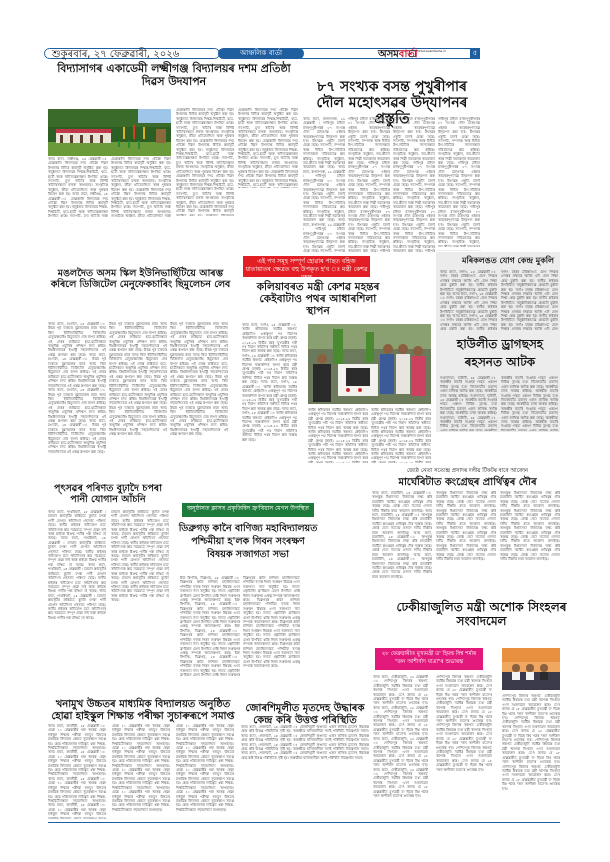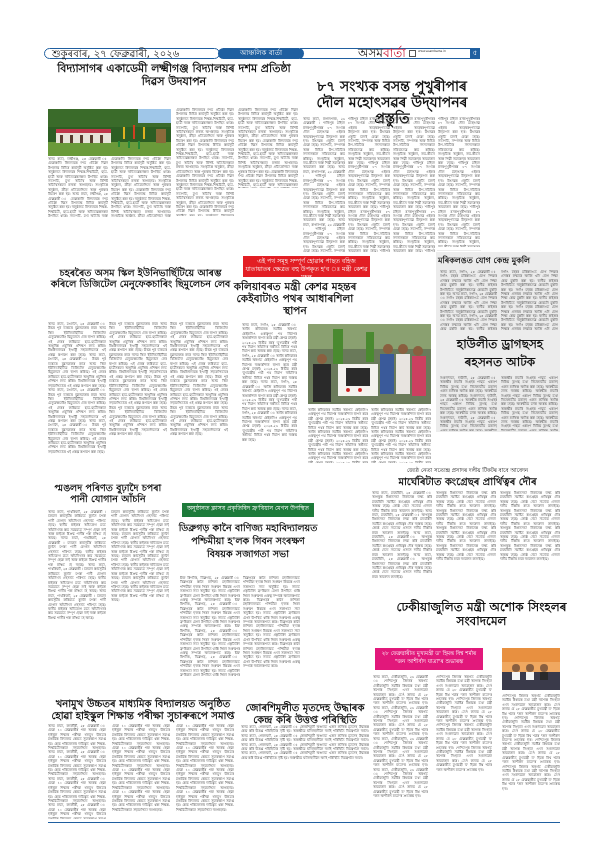--- a/index.html
+++ b/index.html
@@ -3,21 +3,21 @@
 <meta charset="utf-8">
 <style>
 *{box-sizing:border-box;margin:0;padding:0}
 body{width:610px;height:862px;background:#fff;position:relative;font-family:"DejaVu Sans",sans-serif;color:#222;overflow:hidden}
 .abs{position:absolute}
 .hdr-bar{position:absolute;top:48px;height:11px;border:1px solid #1f5fa0;border-radius:6px;}
 .hdr-left{left:44px;width:176px;}
 .hdr-right{left:300px;width:176px;border-left:none;border-radius:0 6px 6px 0}
 .hdr-center{position:absolute;left:218px;top:48px;width:86px;height:11px;background:#1f5fa0;color:#fff;font-size:7px;text-align:center;line-height:11px;border-radius:6px}
 .date{position:absolute;left:52px;top:49px;font-size:10px;line-height:9px;color:#111}
-.logo{position:absolute;left:358px;top:49px;font-size:12px;font-weight:normal;color:#111;line-height:9px}
+.logo{position:absolute;left:378px;top:49px;font-size:10px;font-weight:bold;color:#111;line-height:9px}
 .logo .red{color:#c8102e}
 .tiny-links{position:absolute;left:418px;top:49px;font-size:3px;line-height:4px;color:#333}
 .page-no{position:absolute;left:470px;top:48px;width:10px;height:11px;background:#1f5fa0;color:#fff;font-size:7px;text-align:center;line-height:11px}
 .hl{position:absolute;text-align:center;color:#111;font-family:"DejaVu Serif",serif;font-weight:bold;line-height:1.15}
 .txt{position:absolute;font-size:3.3px;line-height:4.4px;color:#333;text-align:justify;overflow:hidden}
 .photo{position:absolute;overflow:hidden}
 .red-banner{position:absolute;background:#e31e24;color:#fff;text-align:center;font-size:6.2px;line-height:8px;padding:1px}
 .green-banner{position:absolute;background:#1d7a3a;color:#fff;text-align:center;font-size:6px;line-height:10px}
 .pink-banner{position:absolute;background:#e2187b;color:#fff;text-align:center;font-size:5.5px;line-height:7.5px;padding:2px}
 .grey-box{position:absolute;background:#ececec}
@@ -62,27 +62,27 @@
 <div class="txt" style="left:111px;top:157px;width:60px;height:60px">যোৱাকালি বিদ্যালয়ৰ দশম প্ৰতিষ্ঠা দিৱস উপলক্ষে বিভিন্ন কাৰ্যসূচী অনুষ্ঠিত কৰা হয়। অনুষ্ঠানত বিদ্যালয়ৰ শিক্ষক-শিক্ষয়িত্ৰী, ছাত্ৰ-ছাত্ৰী আৰু অভিভাৱকসকল উপস্থিত থাকে। সভাপতি, মুখ্য অতিথি আৰু বিশিষ্ট অতিথিসকলে বক্তব্য আগবঢ়ায়। সাংস্কৃতিক অনুষ্ঠান, ক্ৰীড়া প্ৰতিযোগিতা আৰু পুৰস্কাৰ বিতৰণ কৰা হয়। যোৱাকালি বিদ্যালয়ৰ দশম প্ৰতিষ্ঠা দিৱস উপলক্ষে বিভিন্ন কাৰ্যসূচী অনুষ্ঠিত কৰা হয়। অনুষ্ঠানত বিদ্যালয়ৰ শিক্ষক-শিক্ষয়িত্ৰী, ছাত্ৰ-ছাত্ৰী আৰু অভিভাৱকসকল উপস্থিত থাকে। সভাপতি, মুখ্য অতিথি আৰু বিশিষ্ট অতিথিসকলে বক্তব্য আগবঢ়ায়। সাংস্কৃতিক অনুষ্ঠান, ক্ৰীড়া প্ৰতিযোগিতা আৰু পুৰস্কাৰ বিতৰণ কৰা হয়। যোৱাকালি বিদ্যালয়ৰ দশম প্ৰতিষ্ঠা দিৱস উপলক্ষে বিভিন্ন কাৰ্যসূচী অনুষ্ঠিত কৰা হয়। অনুষ্ঠানত বিদ্যালয়ৰ শিক্ষক-শিক্ষয়িত্ৰী, ছাত্ৰ-ছাত্ৰী আৰু অভিভাৱকসকল উপস্থিত থাকে। সভাপতি, মুখ্য অতিথি আৰু বিশিষ্ট অতিথিসকলে বক্তব্য আগবঢ়ায়। সাংস্কৃতিক অনুষ্ঠান, ক্ৰীড়া প্ৰতিযোগিতা আৰু পুৰস্কাৰ বিতৰণ কৰা হয়। যোৱাকালি বিদ্যালয়ৰ দশম প্ৰতিষ্ঠা দিৱস উপলক্ষে বিভিন্ন কাৰ্যসূচী অনুষ্ঠিত কৰা হয়। অনুষ্ঠানত বিদ্যালয়ৰ শিক্ষক-শিক্ষয়িত্ৰী, ছাত্ৰ-ছাত্ৰী আৰু অভিভাৱকসকল উপস্থিত থাকে। সভাপতি, মুখ্য অতিথি আৰু বিশিষ্ট অতিথিসকলে বক্তব্য আগবঢ়ায়। সাংস্কৃতিক অনুষ্ঠান, ক্ৰীড়া প্ৰতিযোগিতা আৰু পুৰস্কাৰ বিতৰণ কৰা হয়। </div>
 <div class="txt" style="left:176px;top:108px;width:58px;height:108px">যোৱাকালি বিদ্যালয়ৰ দশম প্ৰতিষ্ঠা দিৱস উপলক্ষে বিভিন্ন কাৰ্যসূচী অনুষ্ঠিত কৰা হয়। অনুষ্ঠানত বিদ্যালয়ৰ শিক্ষক-শিক্ষয়িত্ৰী, ছাত্ৰ-ছাত্ৰী আৰু অভিভাৱকসকল উপস্থিত থাকে। সভাপতি, মুখ্য অতিথি আৰু বিশিষ্ট অতিথিসকলে বক্তব্য আগবঢ়ায়। সাংস্কৃতিক অনুষ্ঠান, ক্ৰীড়া প্ৰতিযোগিতা আৰু পুৰস্কাৰ বিতৰণ কৰা হয়। যোৱাকালি বিদ্যালয়ৰ দশম প্ৰতিষ্ঠা দিৱস উপলক্ষে বিভিন্ন কাৰ্যসূচী অনুষ্ঠিত কৰা হয়। অনুষ্ঠানত বিদ্যালয়ৰ শিক্ষক-শিক্ষয়িত্ৰী, ছাত্ৰ-ছাত্ৰী আৰু অভিভাৱকসকল উপস্থিত থাকে। সভাপতি, মুখ্য অতিথি আৰু বিশিষ্ট অতিথিসকলে বক্তব্য আগবঢ়ায়। সাংস্কৃতিক অনুষ্ঠান, ক্ৰীড়া প্ৰতিযোগিতা আৰু পুৰস্কাৰ বিতৰণ কৰা হয়। যোৱাকালি বিদ্যালয়ৰ দশম প্ৰতিষ্ঠা দিৱস উপলক্ষে বিভিন্ন কাৰ্যসূচী অনুষ্ঠিত কৰা হয়। অনুষ্ঠানত বিদ্যালয়ৰ শিক্ষক-শিক্ষয়িত্ৰী, ছাত্ৰ-ছাত্ৰী আৰু অভিভাৱকসকল উপস্থিত থাকে। সভাপতি, মুখ্য অতিথি আৰু বিশিষ্ট অতিথিসকলে বক্তব্য আগবঢ়ায়। সাংস্কৃতিক অনুষ্ঠান, ক্ৰীড়া প্ৰতিযোগিতা আৰু পুৰস্কাৰ বিতৰণ কৰা হয়। যোৱাকালি বিদ্যালয়ৰ দশম প্ৰতিষ্ঠা দিৱস উপলক্ষে বিভিন্ন কাৰ্যসূচী অনুষ্ঠিত কৰা হয়। অনুষ্ঠানত বিদ্যালয়ৰ শিক্ষক-শিক্ষয়িত্ৰী, ছাত্ৰ-ছাত্ৰী আৰু অভিভাৱকসকল উপস্থিত থাকে। সভাপতি, মুখ্য অতিথি আৰু বিশিষ্ট অতিথিসকলে বক্তব্য আগবঢ়ায়। সাংস্কৃতিক অনুষ্ঠান, ক্ৰীড়া প্ৰতিযোগিতা আৰু পুৰস্কাৰ বিতৰণ কৰা হয়। </div>
 <div class="txt" style="left:238px;top:108px;width:60px;height:80px">যোৱাকালি বিদ্যালয়ৰ দশম প্ৰতিষ্ঠা দিৱস উপলক্ষে বিভিন্ন কাৰ্যসূচী অনুষ্ঠিত কৰা হয়। অনুষ্ঠানত বিদ্যালয়ৰ শিক্ষক-শিক্ষয়িত্ৰী, ছাত্ৰ-ছাত্ৰী আৰু অভিভাৱকসকল উপস্থিত থাকে। সভাপতি, মুখ্য অতিথি আৰু বিশিষ্ট অতিথিসকলে বক্তব্য আগবঢ়ায়। সাংস্কৃতিক অনুষ্ঠান, ক্ৰীড়া প্ৰতিযোগিতা আৰু পুৰস্কাৰ বিতৰণ কৰা হয়। যোৱাকালি বিদ্যালয়ৰ দশম প্ৰতিষ্ঠা দিৱস উপলক্ষে বিভিন্ন কাৰ্যসূচী অনুষ্ঠিত কৰা হয়। অনুষ্ঠানত বিদ্যালয়ৰ শিক্ষক-শিক্ষয়িত্ৰী, ছাত্ৰ-ছাত্ৰী আৰু অভিভাৱকসকল উপস্থিত থাকে। সভাপতি, মুখ্য অতিথি আৰু বিশিষ্ট অতিথিসকলে বক্তব্য আগবঢ়ায়। সাংস্কৃতিক অনুষ্ঠান, ক্ৰীড়া প্ৰতিযোগিতা আৰু পুৰস্কাৰ বিতৰণ কৰা হয়। যোৱাকালি বিদ্যালয়ৰ দশম প্ৰতিষ্ঠা দিৱস উপলক্ষে বিভিন্ন কাৰ্যসূচী অনুষ্ঠিত কৰা হয়। অনুষ্ঠানত বিদ্যালয়ৰ শিক্ষক-শিক্ষয়িত্ৰী, ছাত্ৰ-ছাত্ৰী আৰু অভিভাৱকসকল উপস্থিত থাকে। সভাপতি, মুখ্য অতিথি আৰু বিশিষ্ট অতিথিসকলে বক্তব্য আগবঢ়ায়। সাংস্কৃতিক অনুষ্ঠান, ক্ৰীড়া প্ৰতিযোগিতা আৰু পুৰস্কাৰ বিতৰণ কৰা হয়। যোৱাকালি বিদ্যালয়ৰ দশম প্ৰতিষ্ঠা দিৱস উপলক্ষে বিভিন্ন কাৰ্যসূচী অনুষ্ঠিত কৰা হয়। অনুষ্ঠানত বিদ্যালয়ৰ শিক্ষক-শিক্ষয়িত্ৰী, ছাত্ৰ-ছাত্ৰী আৰু অভিভাৱকসকল উপস্থিত থাকে। সভাপতি, মুখ্য অতিথি আৰু বিশিষ্ট অতিথিসকলে বক্তব্য আগবঢ়ায়। সাংস্কৃতিক অনুষ্ঠান, ক্ৰীড়া প্ৰতিযোগিতা আৰু পুৰস্কাৰ বিতৰণ কৰা হয়। </div>
 
 <div class="hl" style="left:302px;top:78px;width:180px;font-size:14px">৮৭ সংখ্যক বসন্ত পুখুৰীপাৰ দৌল মহোৎসৱৰ উদ্‌যাপনৰ প্ৰস্তুতি</div>
 <div class="txt" style="left:303px;top:117px;width:42px;height:135px">অসম বাৰ্তা, বাগানপাৰা, ২৬ ফেব্ৰুৱাৰী । শান্তিপুৰ মহিলা বসন্তপুখুৰীপাৰৰ ৮৭ সংখ্যক দৌল মহোৎসৱ এইবাৰ আড়ম্বৰপূৰ্ণভাৱে উদ্‌যাপন কৰা হ'ব। উৎসৱৰ প্ৰস্তুতি চলাই যোৱা হৈছে। সভাপতি, সম্পাদক আৰু বিভিন্ন উপ-সমিতিৰ সদস্যসকলে সক্ৰিয়ভাৱে কাম কৰিছে। সাংস্কৃতিক অনুষ্ঠান, নাম-কীৰ্তন আৰু শিল্পী সমাৰোহৰ আয়োজন কৰা হৈছে। অসম বাৰ্তা, বাগানপাৰা, ২৬ ফেব্ৰুৱাৰী । শান্তিপুৰ মহিলা বসন্তপুখুৰীপাৰৰ ৮৭ সংখ্যক দৌল মহোৎসৱ এইবাৰ আড়ম্বৰপূৰ্ণভাৱে উদ্‌যাপন কৰা হ'ব। উৎসৱৰ প্ৰস্তুতি চলাই যোৱা হৈছে। সভাপতি, সম্পাদক আৰু বিভিন্ন উপ-সমিতিৰ সদস্যসকলে সক্ৰিয়ভাৱে কাম কৰিছে। সাংস্কৃতিক অনুষ্ঠান, নাম-কীৰ্তন আৰু শিল্পী সমাৰোহৰ আয়োজন কৰা হৈছে। অসম বাৰ্তা, বাগানপাৰা, ২৬ ফেব্ৰুৱাৰী । শান্তিপুৰ মহিলা বসন্তপুখুৰীপাৰৰ ৮৭ সংখ্যক দৌল মহোৎসৱ এইবাৰ আড়ম্বৰপূৰ্ণভাৱে উদ্‌যাপন কৰা হ'ব। উৎসৱৰ প্ৰস্তুতি চলাই যোৱা হৈছে। সভাপতি, সম্পাদক আৰু বিভিন্ন উপ-সমিতিৰ সদস্যসকলে সক্ৰিয়ভাৱে কাম কৰিছে। সাংস্কৃতিক অনুষ্ঠান, নাম-কীৰ্তন আৰু শিল্পী সমাৰোহৰ আয়োজন কৰা হৈছে। অসম বাৰ্তা, বাগানপাৰা, ২৬ ফেব্ৰুৱাৰী । শান্তিপুৰ মহিলা বসন্তপুখুৰীপাৰৰ ৮৭ সংখ্যক দৌল মহোৎসৱ এইবাৰ আড়ম্বৰপূৰ্ণভাৱে উদ্‌যাপন কৰা হ'ব। উৎসৱৰ প্ৰস্তুতি চলাই যোৱা হৈছে। সভাপতি, সম্পাদক আৰু বিভিন্ন উপ-সমিতিৰ সদস্যসকলে সক্ৰিয়ভাৱে কাম কৰিছে। সাংস্কৃতিক অনুষ্ঠান, নাম-কীৰ্তন আৰু শিল্পী সমাৰোহৰ আয়োজন কৰা হৈছে। </div>
 <div class="txt" style="left:348px;top:117px;width:42px;height:135px">শান্তিপুৰ মহিলা বসন্তপুখুৰীপাৰৰ ৮৭ সংখ্যক দৌল মহোৎসৱ এইবাৰ আড়ম্বৰপূৰ্ণভাৱে উদ্‌যাপন কৰা হ'ব। উৎসৱৰ প্ৰস্তুতি চলাই যোৱা হৈছে। সভাপতি, সম্পাদক আৰু বিভিন্ন উপ-সমিতিৰ সদস্যসকলে সক্ৰিয়ভাৱে কাম কৰিছে। সাংস্কৃতিক অনুষ্ঠান, নাম-কীৰ্তন আৰু শিল্পী সমাৰোহৰ আয়োজন কৰা হৈছে। শান্তিপুৰ মহিলা বসন্তপুখুৰীপাৰৰ ৮৭ সংখ্যক দৌল মহোৎসৱ এইবাৰ আড়ম্বৰপূৰ্ণভাৱে উদ্‌যাপন কৰা হ'ব। উৎসৱৰ প্ৰস্তুতি চলাই যোৱা হৈছে। সভাপতি, সম্পাদক আৰু বিভিন্ন উপ-সমিতিৰ সদস্যসকলে সক্ৰিয়ভাৱে কাম কৰিছে। সাংস্কৃতিক অনুষ্ঠান, নাম-কীৰ্তন আৰু শিল্পী সমাৰোহৰ আয়োজন কৰা হৈছে। শান্তিপুৰ মহিলা বসন্তপুখুৰীপাৰৰ ৮৭ সংখ্যক দৌল মহোৎসৱ এইবাৰ আড়ম্বৰপূৰ্ণভাৱে উদ্‌যাপন কৰা হ'ব। উৎসৱৰ প্ৰস্তুতি চলাই যোৱা হৈছে। সভাপতি, সম্পাদক আৰু বিভিন্ন উপ-সমিতিৰ সদস্যসকলে সক্ৰিয়ভাৱে কাম কৰিছে। সাংস্কৃতিক অনুষ্ঠান, নাম-কীৰ্তন আৰু শিল্পী সমাৰোহৰ আয়োজন কৰা হৈছে। শান্তিপুৰ মহিলা বসন্তপুখুৰীপাৰৰ ৮৭ সংখ্যক দৌল মহোৎসৱ এইবাৰ আড়ম্বৰপূৰ্ণভাৱে উদ্‌যাপন কৰা হ'ব। উৎসৱৰ প্ৰস্তুতি চলাই যোৱা হৈছে। সভাপতি, সম্পাদক আৰু বিভিন্ন উপ-সমিতিৰ সদস্যসকলে সক্ৰিয়ভাৱে কাম কৰিছে। সাংস্কৃতিক অনুষ্ঠান, নাম-কীৰ্তন আৰু শিল্পী সমাৰোহৰ আয়োজন কৰা হৈছে। </div>
 <div class="txt" style="left:393px;top:117px;width:42px;height:135px">শান্তিপুৰ মহিলা বসন্তপুখুৰীপাৰৰ ৮৭ সংখ্যক দৌল মহোৎসৱ এইবাৰ আড়ম্বৰপূৰ্ণভাৱে উদ্‌যাপন কৰা হ'ব। উৎসৱৰ প্ৰস্তুতি চলাই যোৱা হৈছে। সভাপতি, সম্পাদক আৰু বিভিন্ন উপ-সমিতিৰ সদস্যসকলে সক্ৰিয়ভাৱে কাম কৰিছে। সাংস্কৃতিক অনুষ্ঠান, নাম-কীৰ্তন আৰু শিল্পী সমাৰোহৰ আয়োজন কৰা হৈছে। শান্তিপুৰ মহিলা বসন্তপুখুৰীপাৰৰ ৮৭ সংখ্যক দৌল মহোৎসৱ এইবাৰ আড়ম্বৰপূৰ্ণভাৱে উদ্‌যাপন কৰা হ'ব। উৎসৱৰ প্ৰস্তুতি চলাই যোৱা হৈছে। সভাপতি, সম্পাদক আৰু বিভিন্ন উপ-সমিতিৰ সদস্যসকলে সক্ৰিয়ভাৱে কাম কৰিছে। সাংস্কৃতিক অনুষ্ঠান, নাম-কীৰ্তন আৰু শিল্পী সমাৰোহৰ আয়োজন কৰা হৈছে। শান্তিপুৰ মহিলা বসন্তপুখুৰীপাৰৰ ৮৭ সংখ্যক দৌল মহোৎসৱ এইবাৰ আড়ম্বৰপূৰ্ণভাৱে উদ্‌যাপন কৰা হ'ব। উৎসৱৰ প্ৰস্তুতি চলাই যোৱা হৈছে। সভাপতি, সম্পাদক আৰু বিভিন্ন উপ-সমিতিৰ সদস্যসকলে সক্ৰিয়ভাৱে কাম কৰিছে। সাংস্কৃতিক অনুষ্ঠান, নাম-কীৰ্তন আৰু শিল্পী সমাৰোহৰ আয়োজন কৰা হৈছে। শান্তিপুৰ মহিলা বসন্তপুখুৰীপাৰৰ ৮৭ সংখ্যক দৌল মহোৎসৱ এইবাৰ আড়ম্বৰপূৰ্ণভাৱে উদ্‌যাপন কৰা হ'ব। উৎসৱৰ প্ৰস্তুতি চলাই যোৱা হৈছে। সভাপতি, সম্পাদক আৰু বিভিন্ন উপ-সমিতিৰ সদস্যসকলে সক্ৰিয়ভাৱে কাম কৰিছে। সাংস্কৃতিক অনুষ্ঠান, নাম-কীৰ্তন আৰু শিল্পী সমাৰোহৰ আয়োজন কৰা হৈছে। </div>
 <div class="txt" style="left:438px;top:117px;width:42px;height:130px">শান্তিপুৰ মহিলা বসন্তপুখুৰীপাৰৰ ৮৭ সংখ্যক দৌল মহোৎসৱ এইবাৰ আড়ম্বৰপূৰ্ণভাৱে উদ্‌যাপন কৰা হ'ব। উৎসৱৰ প্ৰস্তুতি চলাই যোৱা হৈছে। সভাপতি, সম্পাদক আৰু বিভিন্ন উপ-সমিতিৰ সদস্যসকলে সক্ৰিয়ভাৱে কাম কৰিছে। সাংস্কৃতিক অনুষ্ঠান, নাম-কীৰ্তন আৰু শিল্পী সমাৰোহৰ আয়োজন কৰা হৈছে। শান্তিপুৰ মহিলা বসন্তপুখুৰীপাৰৰ ৮৭ সংখ্যক দৌল মহোৎসৱ এইবাৰ আড়ম্বৰপূৰ্ণভাৱে উদ্‌যাপন কৰা হ'ব। উৎসৱৰ প্ৰস্তুতি চলাই যোৱা হৈছে। সভাপতি, সম্পাদক আৰু বিভিন্ন উপ-সমিতিৰ সদস্যসকলে সক্ৰিয়ভাৱে কাম কৰিছে। সাংস্কৃতিক অনুষ্ঠান, নাম-কীৰ্তন আৰু শিল্পী সমাৰোহৰ আয়োজন কৰা হৈছে। শান্তিপুৰ মহিলা বসন্তপুখুৰীপাৰৰ ৮৭ সংখ্যক দৌল মহোৎসৱ এইবাৰ আড়ম্বৰপূৰ্ণভাৱে উদ্‌যাপন কৰা হ'ব। উৎসৱৰ প্ৰস্তুতি চলাই যোৱা হৈছে। সভাপতি, সম্পাদক আৰু বিভিন্ন উপ-সমিতিৰ সদস্যসকলে সক্ৰিয়ভাৱে কাম কৰিছে। সাংস্কৃতিক অনুষ্ঠান, নাম-কীৰ্তন আৰু শিল্পী সমাৰোহৰ আয়োজন কৰা হৈছে। শান্তিপুৰ মহিলা বসন্তপুখুৰীপাৰৰ ৮৭ সংখ্যক দৌল মহোৎসৱ এইবাৰ আড়ম্বৰপূৰ্ণভাৱে উদ্‌যাপন কৰা হ'ব। উৎসৱৰ প্ৰস্তুতি চলাই যোৱা হৈছে। সভাপতি, সম্পাদক আৰু বিভিন্ন উপ-সমিতিৰ সদস্যসকলে সক্ৰিয়ভাৱে কাম কৰিছে। সাংস্কৃতিক অনুষ্ঠান, নাম-কীৰ্তন আৰু শিল্পী সমাৰোহৰ আয়োজন কৰা হৈছে। </div>
 
-<div class="hl" style="left:48px;top:268px;width:185px;font-size:9.5px">চহৰৰৈত অসম স্কিল ইউনিভাৰ্ছিটিয়ে আৰম্ভ কৰিলে ডিজিটেল মেনুফেকচাৰিং ছিমুলেচন লেব</div>
+<div class="hl" style="left:48px;top:268px;width:185px;font-size:9.5px">মঙলদৈত অসম স্কিল ইউনিভাৰ্ছিটিয়ে আৰম্ভ কৰিলে ডিজিটেল মেনুফেকচাৰিং ছিমুলেচন লেব</div>
 <div class="txt" style="left:48px;top:322px;width:58px;height:190px">অসম বাৰ্তা, মঙলদৈ, ২৫ ফেব্ৰুৱাৰী ঃ উত্তৰ পূৰ্ব ভাৰতৰ যুৱসমাজৰ বাবে অসম স্কিল ইউনিভাৰ্ছিটিয়ে ডিজিটেল মেনুফেকচাৰিং ছিমুলেচন লেব স্থাপন কৰিছে। এই লেবৰ জৰিয়তে ছাত্ৰ-ছাত্ৰীসকলে আধুনিক প্ৰযুক্তিৰ প্ৰশিক্ষণ লাভ কৰিব। বিশ্ববিদ্যালয়ৰ ইণ্ডাষ্ট্ৰি সহযোগিতাৰে এই প্ৰকল্প ৰূপায়ণ কৰা হৈছে। অসম বাৰ্তা, মঙলদৈ, ২৫ ফেব্ৰুৱাৰী ঃ উত্তৰ পূৰ্ব ভাৰতৰ যুৱসমাজৰ বাবে অসম স্কিল ইউনিভাৰ্ছিটিয়ে ডিজিটেল মেনুফেকচাৰিং ছিমুলেচন লেব স্থাপন কৰিছে। এই লেবৰ জৰিয়তে ছাত্ৰ-ছাত্ৰীসকলে আধুনিক প্ৰযুক্তিৰ প্ৰশিক্ষণ লাভ কৰিব। বিশ্ববিদ্যালয়ৰ ইণ্ডাষ্ট্ৰি সহযোগিতাৰে এই প্ৰকল্প ৰূপায়ণ কৰা হৈছে। অসম বাৰ্তা, মঙলদৈ, ২৫ ফেব্ৰুৱাৰী ঃ উত্তৰ পূৰ্ব ভাৰতৰ যুৱসমাজৰ বাবে অসম স্কিল ইউনিভাৰ্ছিটিয়ে ডিজিটেল মেনুফেকচাৰিং ছিমুলেচন লেব স্থাপন কৰিছে। এই লেবৰ জৰিয়তে ছাত্ৰ-ছাত্ৰীসকলে আধুনিক প্ৰযুক্তিৰ প্ৰশিক্ষণ লাভ কৰিব। বিশ্ববিদ্যালয়ৰ ইণ্ডাষ্ট্ৰি সহযোগিতাৰে এই প্ৰকল্প ৰূপায়ণ কৰা হৈছে। অসম বাৰ্তা, মঙলদৈ, ২৫ ফেব্ৰুৱাৰী ঃ উত্তৰ পূৰ্ব ভাৰতৰ যুৱসমাজৰ বাবে অসম স্কিল ইউনিভাৰ্ছিটিয়ে ডিজিটেল মেনুফেকচাৰিং ছিমুলেচন লেব স্থাপন কৰিছে। এই লেবৰ জৰিয়তে ছাত্ৰ-ছাত্ৰীসকলে আধুনিক প্ৰযুক্তিৰ প্ৰশিক্ষণ লাভ কৰিব। বিশ্ববিদ্যালয়ৰ ইণ্ডাষ্ট্ৰি সহযোগিতাৰে এই প্ৰকল্প ৰূপায়ণ কৰা হৈছে। </div>
 <div class="txt" style="left:109px;top:322px;width:58px;height:190px">উত্তৰ পূৰ্ব ভাৰতৰ যুৱসমাজৰ বাবে অসম স্কিল ইউনিভাৰ্ছিটিয়ে ডিজিটেল মেনুফেকচাৰিং ছিমুলেচন লেব স্থাপন কৰিছে। এই লেবৰ জৰিয়তে ছাত্ৰ-ছাত্ৰীসকলে আধুনিক প্ৰযুক্তিৰ প্ৰশিক্ষণ লাভ কৰিব। বিশ্ববিদ্যালয়ৰ ইণ্ডাষ্ট্ৰি সহযোগিতাৰে এই প্ৰকল্প ৰূপায়ণ কৰা হৈছে। উত্তৰ পূৰ্ব ভাৰতৰ যুৱসমাজৰ বাবে অসম স্কিল ইউনিভাৰ্ছিটিয়ে ডিজিটেল মেনুফেকচাৰিং ছিমুলেচন লেব স্থাপন কৰিছে। এই লেবৰ জৰিয়তে ছাত্ৰ-ছাত্ৰীসকলে আধুনিক প্ৰযুক্তিৰ প্ৰশিক্ষণ লাভ কৰিব। বিশ্ববিদ্যালয়ৰ ইণ্ডাষ্ট্ৰি সহযোগিতাৰে এই প্ৰকল্প ৰূপায়ণ কৰা হৈছে। উত্তৰ পূৰ্ব ভাৰতৰ যুৱসমাজৰ বাবে অসম স্কিল ইউনিভাৰ্ছিটিয়ে ডিজিটেল মেনুফেকচাৰিং ছিমুলেচন লেব স্থাপন কৰিছে। এই লেবৰ জৰিয়তে ছাত্ৰ-ছাত্ৰীসকলে আধুনিক প্ৰযুক্তিৰ প্ৰশিক্ষণ লাভ কৰিব। বিশ্ববিদ্যালয়ৰ ইণ্ডাষ্ট্ৰি সহযোগিতাৰে এই প্ৰকল্প ৰূপায়ণ কৰা হৈছে। উত্তৰ পূৰ্ব ভাৰতৰ যুৱসমাজৰ বাবে অসম স্কিল ইউনিভাৰ্ছিটিয়ে ডিজিটেল মেনুফেকচাৰিং ছিমুলেচন লেব স্থাপন কৰিছে। এই লেবৰ জৰিয়তে ছাত্ৰ-ছাত্ৰীসকলে আধুনিক প্ৰযুক্তিৰ প্ৰশিক্ষণ লাভ কৰিব। বিশ্ববিদ্যালয়ৰ ইণ্ডাষ্ট্ৰি সহযোগিতাৰে এই প্ৰকল্প ৰূপায়ণ কৰা হৈছে। </div>
 <div class="txt" style="left:170px;top:322px;width:58px;height:190px">উত্তৰ পূৰ্ব ভাৰতৰ যুৱসমাজৰ বাবে অসম স্কিল ইউনিভাৰ্ছিটিয়ে ডিজিটেল মেনুফেকচাৰিং ছিমুলেচন লেব স্থাপন কৰিছে। এই লেবৰ জৰিয়তে ছাত্ৰ-ছাত্ৰীসকলে আধুনিক প্ৰযুক্তিৰ প্ৰশিক্ষণ লাভ কৰিব। বিশ্ববিদ্যালয়ৰ ইণ্ডাষ্ট্ৰি সহযোগিতাৰে এই প্ৰকল্প ৰূপায়ণ কৰা হৈছে। উত্তৰ পূৰ্ব ভাৰতৰ যুৱসমাজৰ বাবে অসম স্কিল ইউনিভাৰ্ছিটিয়ে ডিজিটেল মেনুফেকচাৰিং ছিমুলেচন লেব স্থাপন কৰিছে। এই লেবৰ জৰিয়তে ছাত্ৰ-ছাত্ৰীসকলে আধুনিক প্ৰযুক্তিৰ প্ৰশিক্ষণ লাভ কৰিব। বিশ্ববিদ্যালয়ৰ ইণ্ডাষ্ট্ৰি সহযোগিতাৰে এই প্ৰকল্প ৰূপায়ণ কৰা হৈছে। উত্তৰ পূৰ্ব ভাৰতৰ যুৱসমাজৰ বাবে অসম স্কিল ইউনিভাৰ্ছিটিয়ে ডিজিটেল মেনুফেকচাৰিং ছিমুলেচন লেব স্থাপন কৰিছে। এই লেবৰ জৰিয়তে ছাত্ৰ-ছাত্ৰীসকলে আধুনিক প্ৰযুক্তিৰ প্ৰশিক্ষণ লাভ কৰিব। বিশ্ববিদ্যালয়ৰ ইণ্ডাষ্ট্ৰি সহযোগিতাৰে এই প্ৰকল্প ৰূপায়ণ কৰা হৈছে। উত্তৰ পূৰ্ব ভাৰতৰ যুৱসমাজৰ বাবে অসম স্কিল ইউনিভাৰ্ছিটিয়ে ডিজিটেল মেনুফেকচাৰিং ছিমুলেচন লেব স্থাপন কৰিছে। এই লেবৰ জৰিয়তে ছাত্ৰ-ছাত্ৰীসকলে আধুনিক প্ৰযুক্তিৰ প্ৰশিক্ষণ লাভ কৰিব। বিশ্ববিদ্যালয়ৰ ইণ্ডাষ্ট্ৰি সহযোগিতাৰে এই প্ৰকল্প ৰূপায়ণ কৰা হৈছে। </div>
 
 <div class="red-banner" style="left:243px;top:256px;width:127px;height:21px">এই পথ সমূহ সম্পূৰ্ণ হোৱাৰ পাছত বহিজ যাতায়াতৰ ক্ষেত্ৰত বহু উপকৃত হ'ব ঃ মন্ত্ৰী কেশৱ মহন্ত</div>
-<div class="hl" style="left:225px;top:280px;width:140px;font-size:10.5px">কলিয়াবৰত মন্ত্ৰী কেশৱ মহন্তৰ কেইবাটাও পথৰ আধাৰশিলা স্থাপন</div>
+<div class="hl" style="left:248px;top:280px;width:140px;font-size:10.5px">কলিয়াবৰত মন্ত্ৰী কেশৱ মহন্তৰ কেইবাটাও পথৰ আধাৰশিলা স্থাপন</div>
 <div class="txt" style="left:242px;top:323px;width:55px;height:225px">অসম বাৰ্তা, নগাঁও, ২৫ ফেব্ৰুৱাৰী ঃ আজি কলিয়াবৰ সমষ্টিৰ অন্তৰ্গত কেইবাটাও গুৰুত্বপূৰ্ণ পথ নিৰ্মাণৰ আধাৰশিলা স্থাপন কৰে মন্ত্ৰী কেশৱ মহন্তই। ২০২৫-২৬ বিত্তীয় বৰ্ষৰ 'মুখ্যমন্ত্ৰীৰ পথী পথ নিৰ্মাণ আঁচনি'ৰ অধীনত বিভিন্ন পথৰ নিৰ্মাণ কাৰ্য আৰম্ভ কৰা হৈছে। অসম বাৰ্তা, নগাঁও, ২৫ ফেব্ৰুৱাৰী ঃ আজি কলিয়াবৰ সমষ্টিৰ অন্তৰ্গত কেইবাটাও গুৰুত্বপূৰ্ণ পথ নিৰ্মাণৰ আধাৰশিলা স্থাপন কৰে মন্ত্ৰী কেশৱ মহন্তই। ২০২৫-২৬ বিত্তীয় বৰ্ষৰ 'মুখ্যমন্ত্ৰীৰ পথী পথ নিৰ্মাণ আঁচনি'ৰ অধীনত বিভিন্ন পথৰ নিৰ্মাণ কাৰ্য আৰম্ভ কৰা হৈছে। অসম বাৰ্তা, নগাঁও, ২৫ ফেব্ৰুৱাৰী ঃ আজি কলিয়াবৰ সমষ্টিৰ অন্তৰ্গত কেইবাটাও গুৰুত্বপূৰ্ণ পথ নিৰ্মাণৰ আধাৰশিলা স্থাপন কৰে মন্ত্ৰী কেশৱ মহন্তই। ২০২৫-২৬ বিত্তীয় বৰ্ষৰ 'মুখ্যমন্ত্ৰীৰ পথী পথ নিৰ্মাণ আঁচনি'ৰ অধীনত বিভিন্ন পথৰ নিৰ্মাণ কাৰ্য আৰম্ভ কৰা হৈছে। অসম বাৰ্তা, নগাঁও, ২৫ ফেব্ৰুৱাৰী ঃ আজি কলিয়াবৰ সমষ্টিৰ অন্তৰ্গত কেইবাটাও গুৰুত্বপূৰ্ণ পথ নিৰ্মাণৰ আধাৰশিলা স্থাপন কৰে মন্ত্ৰী কেশৱ মহন্তই। ২০২৫-২৬ বিত্তীয় বৰ্ষৰ 'মুখ্যমন্ত্ৰীৰ পথী পথ নিৰ্মাণ আঁচনি'ৰ অধীনত বিভিন্ন পথৰ নিৰ্মাণ কাৰ্য আৰম্ভ কৰা হৈছে। </div>
 <div class="photo" style="left:308px;top:324px;width:123px;height:80px">
   <svg width="123" height="80" viewBox="0 0 123 80">
     <rect width="123" height="80" fill="#6a7a5a"></rect>
     <rect x="0" y="0" width="123" height="25" fill="#8aa070"></rect>
     <rect x="25" y="5" width="10" height="35" fill="#4a8a30"></rect>
     <rect x="58" y="8" width="8" height="30" fill="#4a8a30"></rect>
     <rect x="30" y="40" width="40" height="32" fill="#f4f2ee"></rect>
     <rect x="38" y="44" width="24" height="18" fill="#2a2a2a"></rect>
     <circle cx="40" cy="66" r="2" fill="#d02020"></circle>
@@ -95,29 +95,29 @@
       <circle cx="95" cy="25" r="5" fill="#8a6040"></circle>
       <circle cx="110" cy="27" r="5" fill="#8a6040"></circle>
       <circle cx="14" cy="35" r="5" fill="#8a6040"></circle>
   </svg>
 </div>
 <div class="txt" style="left:308px;top:408px;width:60px;height:55px">আজি কলিয়াবৰ সমষ্টিৰ অন্তৰ্গত কেইবাটাও গুৰুত্বপূৰ্ণ পথ নিৰ্মাণৰ আধাৰশিলা স্থাপন কৰে মন্ত্ৰী কেশৱ মহন্তই। ২০২৫-২৬ বিত্তীয় বৰ্ষৰ 'মুখ্যমন্ত্ৰীৰ পথী পথ নিৰ্মাণ আঁচনি'ৰ অধীনত বিভিন্ন পথৰ নিৰ্মাণ কাৰ্য আৰম্ভ কৰা হৈছে। আজি কলিয়াবৰ সমষ্টিৰ অন্তৰ্গত কেইবাটাও গুৰুত্বপূৰ্ণ পথ নিৰ্মাণৰ আধাৰশিলা স্থাপন কৰে মন্ত্ৰী কেশৱ মহন্তই। ২০২৫-২৬ বিত্তীয় বৰ্ষৰ 'মুখ্যমন্ত্ৰীৰ পথী পথ নিৰ্মাণ আঁচনি'ৰ অধীনত বিভিন্ন পথৰ নিৰ্মাণ কাৰ্য আৰম্ভ কৰা হৈছে। আজি কলিয়াবৰ সমষ্টিৰ অন্তৰ্গত কেইবাটাও গুৰুত্বপূৰ্ণ পথ নিৰ্মাণৰ আধাৰশিলা স্থাপন কৰে মন্ত্ৰী কেশৱ মহন্তই। ২০২৫-২৬ বিত্তীয় বৰ্ষৰ 'মুখ্যমন্ত্ৰীৰ পথী পথ নিৰ্মাণ আঁচনি'ৰ অধীনত বিভিন্ন পথৰ নিৰ্মাণ কাৰ্য আৰম্ভ কৰা হৈছে। আজি কলিয়াবৰ সমষ্টিৰ অন্তৰ্গত কেইবাটাও গুৰুত্বপূৰ্ণ পথ নিৰ্মাণৰ আধাৰশিলা স্থাপন কৰে মন্ত্ৰী কেশৱ মহন্তই। ২০২৫-২৬ বিত্তীয় বৰ্ষৰ 'মুখ্যমন্ত্ৰীৰ পথী পথ নিৰ্মাণ আঁচনি'ৰ অধীনত বিভিন্ন পথৰ নিৰ্মাণ কাৰ্য আৰম্ভ কৰা হৈছে। </div>
 <div class="txt" style="left:371px;top:408px;width:60px;height:55px">আজি কলিয়াবৰ সমষ্টিৰ অন্তৰ্গত কেইবাটাও গুৰুত্বপূৰ্ণ পথ নিৰ্মাণৰ আধাৰশিলা স্থাপন কৰে মন্ত্ৰী কেশৱ মহন্তই। ২০২৫-২৬ বিত্তীয় বৰ্ষৰ 'মুখ্যমন্ত্ৰীৰ পথী পথ নিৰ্মাণ আঁচনি'ৰ অধীনত বিভিন্ন পথৰ নিৰ্মাণ কাৰ্য আৰম্ভ কৰা হৈছে। আজি কলিয়াবৰ সমষ্টিৰ অন্তৰ্গত কেইবাটাও গুৰুত্বপূৰ্ণ পথ নিৰ্মাণৰ আধাৰশিলা স্থাপন কৰে মন্ত্ৰী কেশৱ মহন্তই। ২০২৫-২৬ বিত্তীয় বৰ্ষৰ 'মুখ্যমন্ত্ৰীৰ পথী পথ নিৰ্মাণ আঁচনি'ৰ অধীনত বিভিন্ন পথৰ নিৰ্মাণ কাৰ্য আৰম্ভ কৰা হৈছে। আজি কলিয়াবৰ সমষ্টিৰ অন্তৰ্গত কেইবাটাও গুৰুত্বপূৰ্ণ পথ নিৰ্মাণৰ আধাৰশিলা স্থাপন কৰে মন্ত্ৰী কেশৱ মহন্তই। ২০২৫-২৬ বিত্তীয় বৰ্ষৰ 'মুখ্যমন্ত্ৰীৰ পথী পথ নিৰ্মাণ আঁচনি'ৰ অধীনত বিভিন্ন পথৰ নিৰ্মাণ কাৰ্য আৰম্ভ কৰা হৈছে। আজি কলিয়াবৰ সমষ্টিৰ অন্তৰ্গত কেইবাটাও গুৰুত্বপূৰ্ণ পথ নিৰ্মাণৰ আধাৰশিলা স্থাপন কৰে মন্ত্ৰী কেশৱ মহন্তই। ২০২৫-২৬ বিত্তীয় বৰ্ষৰ 'মুখ্যমন্ত্ৰীৰ পথী পথ নিৰ্মাণ আঁচনি'ৰ অধীনত বিভিন্ন পথৰ নিৰ্মাণ কাৰ্য আৰম্ভ কৰা হৈছে। </div>
 
 <div class="grey-box" style="left:437px;top:250px;width:44px;height:1px"></div>
 <div class="grey-box" style="left:436px;top:252px;width:124px;height:180px"></div>
-<div class="hl" style="left:424px;top:256px;width:120px;font-size:8px">মৰিকলঙত যোগ কেন্দ্ৰ মুকলি</div>
+<div class="hl" style="left:448px;top:256px;width:120px;font-size:8px">মৰিকলঙত যোগ কেন্দ্ৰ মুকলি</div>
 <div class="txt" style="left:440px;top:270px;width:57px;height:60px">অসম বাৰ্তা, নগাঁও, ২৫ ফেব্ৰুৱাৰী ঃ নগাঁও চহৰৰ মৰিকলঙত যোগ শিক্ষাৰ প্ৰসাৰৰ লক্ষ্যৰে আজি এটা যোগ শিক্ষা কেন্দ্ৰ মুকলি কৰা হয়। স্থানীয় ৰাইজৰ উপস্থিতিত অনুষ্ঠানিকভাৱে কেন্দ্ৰটো মুকলি কৰা হয়। অসম বাৰ্তা, নগাঁও, ২৫ ফেব্ৰুৱাৰী ঃ নগাঁও চহৰৰ মৰিকলঙত যোগ শিক্ষাৰ প্ৰসাৰৰ লক্ষ্যৰে আজি এটা যোগ শিক্ষা কেন্দ্ৰ মুকলি কৰা হয়। স্থানীয় ৰাইজৰ উপস্থিতিত অনুষ্ঠানিকভাৱে কেন্দ্ৰটো মুকলি কৰা হয়। অসম বাৰ্তা, নগাঁও, ২৫ ফেব্ৰুৱাৰী ঃ নগাঁও চহৰৰ মৰিকলঙত যোগ শিক্ষাৰ প্ৰসাৰৰ লক্ষ্যৰে আজি এটা যোগ শিক্ষা কেন্দ্ৰ মুকলি কৰা হয়। স্থানীয় ৰাইজৰ উপস্থিতিত অনুষ্ঠানিকভাৱে কেন্দ্ৰটো মুকলি কৰা হয়। অসম বাৰ্তা, নগাঁও, ২৫ ফেব্ৰুৱাৰী ঃ নগাঁও চহৰৰ মৰিকলঙত যোগ শিক্ষাৰ প্ৰসাৰৰ লক্ষ্যৰে আজি এটা যোগ শিক্ষা কেন্দ্ৰ মুকলি কৰা হয়। স্থানীয় ৰাইজৰ উপস্থিতিত অনুষ্ঠানিকভাৱে কেন্দ্ৰটো মুকলি কৰা হয়। </div>
 <div class="txt" style="left:501px;top:270px;width:57px;height:60px">নগাঁও চহৰৰ মৰিকলঙত যোগ শিক্ষাৰ প্ৰসাৰৰ লক্ষ্যৰে আজি এটা যোগ শিক্ষা কেন্দ্ৰ মুকলি কৰা হয়। স্থানীয় ৰাইজৰ উপস্থিতিত অনুষ্ঠানিকভাৱে কেন্দ্ৰটো মুকলি কৰা হয়। নগাঁও চহৰৰ মৰিকলঙত যোগ শিক্ষাৰ প্ৰসাৰৰ লক্ষ্যৰে আজি এটা যোগ শিক্ষা কেন্দ্ৰ মুকলি কৰা হয়। স্থানীয় ৰাইজৰ উপস্থিতিত অনুষ্ঠানিকভাৱে কেন্দ্ৰটো মুকলি কৰা হয়। নগাঁও চহৰৰ মৰিকলঙত যোগ শিক্ষাৰ প্ৰসাৰৰ লক্ষ্যৰে আজি এটা যোগ শিক্ষা কেন্দ্ৰ মুকলি কৰা হয়। স্থানীয় ৰাইজৰ উপস্থিতিত অনুষ্ঠানিকভাৱে কেন্দ্ৰটো মুকলি কৰা হয়। নগাঁও চহৰৰ মৰিকলঙত যোগ শিক্ষাৰ প্ৰসাৰৰ লক্ষ্যৰে আজি এটা যোগ শিক্ষা কেন্দ্ৰ মুকলি কৰা হয়। স্থানীয় ৰাইজৰ উপস্থিতিত অনুষ্ঠানিকভাৱে কেন্দ্ৰটো মুকলি কৰা হয়। </div>
 
 <div class="hl" style="left:440px;top:335px;width:120px;font-size:12px;line-height:18px">হাউলীত ড্ৰাগছসহ ৰহসনত আটক</div>
 <div class="txt" style="left:440px;top:376px;width:57px;height:55px">সংবাদদাতা, হাউলী, ২৫ ফেব্ৰুৱাৰী ঃ আৰক্ষীৰ বাতৰি সংগ্ৰহৰ পাছত একাংশ নিষিদ্ধ ড্ৰাগছ তথা নিচাজাতীয় দ্ৰব্যসহ এজন ব্যক্তিক আটক কৰা হৈছে। আৰক্ষীয়ে তদন্ত আৰম্ভ কৰিছে। সংবাদদাতা, হাউলী, ২৫ ফেব্ৰুৱাৰী ঃ আৰক্ষীৰ বাতৰি সংগ্ৰহৰ পাছত একাংশ নিষিদ্ধ ড্ৰাগছ তথা নিচাজাতীয় দ্ৰব্যসহ এজন ব্যক্তিক আটক কৰা হৈছে। আৰক্ষীয়ে তদন্ত আৰম্ভ কৰিছে। সংবাদদাতা, হাউলী, ২৫ ফেব্ৰুৱাৰী ঃ আৰক্ষীৰ বাতৰি সংগ্ৰহৰ পাছত একাংশ নিষিদ্ধ ড্ৰাগছ তথা নিচাজাতীয় দ্ৰব্যসহ এজন ব্যক্তিক আটক কৰা হৈছে। আৰক্ষীয়ে তদন্ত আৰম্ভ কৰিছে। সংবাদদাতা, হাউলী, ২৫ ফেব্ৰুৱাৰী ঃ আৰক্ষীৰ বাতৰি সংগ্ৰহৰ পাছত একাংশ নিষিদ্ধ ড্ৰাগছ তথা নিচাজাতীয় দ্ৰব্যসহ এজন ব্যক্তিক আটক কৰা হৈছে। আৰক্ষীয়ে তদন্ত আৰম্ভ কৰিছে। </div>
 <div class="txt" style="left:501px;top:376px;width:57px;height:55px">আৰক্ষীৰ বাতৰি সংগ্ৰহৰ পাছত একাংশ নিষিদ্ধ ড্ৰাগছ তথা নিচাজাতীয় দ্ৰব্যসহ এজন ব্যক্তিক আটক কৰা হৈছে। আৰক্ষীয়ে তদন্ত আৰম্ভ কৰিছে। আৰক্ষীৰ বাতৰি সংগ্ৰহৰ পাছত একাংশ নিষিদ্ধ ড্ৰাগছ তথা নিচাজাতীয় দ্ৰব্যসহ এজন ব্যক্তিক আটক কৰা হৈছে। আৰক্ষীয়ে তদন্ত আৰম্ভ কৰিছে। আৰক্ষীৰ বাতৰি সংগ্ৰহৰ পাছত একাংশ নিষিদ্ধ ড্ৰাগছ তথা নিচাজাতীয় দ্ৰব্যসহ এজন ব্যক্তিক আটক কৰা হৈছে। আৰক্ষীয়ে তদন্ত আৰম্ভ কৰিছে। আৰক্ষীৰ বাতৰি সংগ্ৰহৰ পাছত একাংশ নিষিদ্ধ ড্ৰাগছ তথা নিচাজাতীয় দ্ৰব্যসহ এজন ব্যক্তিক আটক কৰা হৈছে। আৰক্ষীয়ে তদন্ত আৰম্ভ কৰিছে। </div>
 
-<div class="hl" style="left:48px;top:483px;width:120px;font-size:9.5px">প্মঙলদ পৰিণত বুঢ়াদৈ চপৰা পানী যোগান আঁচনি</div>
+<div class="hl" style="left:48px;top:483px;width:120px;font-size:9.5px">প্ৎসৱৰ পৰিণত বুঢ়াদৈ চপৰা পানী যোগান আঁচনি</div>
 <div class="txt" style="left:48px;top:510px;width:58px;height:155px">অসম বাৰ্তা, পাথৰিঘাট, ২৫ ফেব্ৰুৱাৰী । চলমান কাৰ্যসূচীৰ জৰিয়তে বুঢ়াদৈ চপৰা পানী যোগান আঁচনিখন প্ৰহসনত পৰিণত হৈছে। স্থানীয় ৰাইজৰ অভিযোগ মতে আঁচনিখনৰ কাম সময়মতে সম্পূৰ্ণ হোৱা নাই আৰু ৰাইজে বিশুদ্ধ পানীৰ পৰা বঞ্চিত হৈ আছে। অসম বাৰ্তা, পাথৰিঘাট, ২৫ ফেব্ৰুৱাৰী । চলমান কাৰ্যসূচীৰ জৰিয়তে বুঢ়াদৈ চপৰা পানী যোগান আঁচনিখন প্ৰহসনত পৰিণত হৈছে। স্থানীয় ৰাইজৰ অভিযোগ মতে আঁচনিখনৰ কাম সময়মতে সম্পূৰ্ণ হোৱা নাই আৰু ৰাইজে বিশুদ্ধ পানীৰ পৰা বঞ্চিত হৈ আছে। অসম বাৰ্তা, পাথৰিঘাট, ২৫ ফেব্ৰুৱাৰী । চলমান কাৰ্যসূচীৰ জৰিয়তে বুঢ়াদৈ চপৰা পানী যোগান আঁচনিখন প্ৰহসনত পৰিণত হৈছে। স্থানীয় ৰাইজৰ অভিযোগ মতে আঁচনিখনৰ কাম সময়মতে সম্পূৰ্ণ হোৱা নাই আৰু ৰাইজে বিশুদ্ধ পানীৰ পৰা বঞ্চিত হৈ আছে। অসম বাৰ্তা, পাথৰিঘাট, ২৫ ফেব্ৰুৱাৰী । চলমান কাৰ্যসূচীৰ জৰিয়তে বুঢ়াদৈ চপৰা পানী যোগান আঁচনিখন প্ৰহসনত পৰিণত হৈছে। স্থানীয় ৰাইজৰ অভিযোগ মতে আঁচনিখনৰ কাম সময়মতে সম্পূৰ্ণ হোৱা নাই আৰু ৰাইজে বিশুদ্ধ পানীৰ পৰা বঞ্চিত হৈ আছে। </div>
 <div class="txt" style="left:111px;top:510px;width:58px;height:155px">চলমান কাৰ্যসূচীৰ জৰিয়তে বুঢ়াদৈ চপৰা পানী যোগান আঁচনিখন প্ৰহসনত পৰিণত হৈছে। স্থানীয় ৰাইজৰ অভিযোগ মতে আঁচনিখনৰ কাম সময়মতে সম্পূৰ্ণ হোৱা নাই আৰু ৰাইজে বিশুদ্ধ পানীৰ পৰা বঞ্চিত হৈ আছে। চলমান কাৰ্যসূচীৰ জৰিয়তে বুঢ়াদৈ চপৰা পানী যোগান আঁচনিখন প্ৰহসনত পৰিণত হৈছে। স্থানীয় ৰাইজৰ অভিযোগ মতে আঁচনিখনৰ কাম সময়মতে সম্পূৰ্ণ হোৱা নাই আৰু ৰাইজে বিশুদ্ধ পানীৰ পৰা বঞ্চিত হৈ আছে। চলমান কাৰ্যসূচীৰ জৰিয়তে বুঢ়াদৈ চপৰা পানী যোগান আঁচনিখন প্ৰহসনত পৰিণত হৈছে। স্থানীয় ৰাইজৰ অভিযোগ মতে আঁচনিখনৰ কাম সময়মতে সম্পূৰ্ণ হোৱা নাই আৰু ৰাইজে বিশুদ্ধ পানীৰ পৰা বঞ্চিত হৈ আছে। চলমান কাৰ্যসূচীৰ জৰিয়তে বুঢ়াদৈ চপৰা পানী যোগান আঁচনিখন প্ৰহসনত পৰিণত হৈছে। স্থানীয় ৰাইজৰ অভিযোগ মতে আঁচনিখনৰ কাম সময়মতে সম্পূৰ্ণ হোৱা নাই আৰু ৰাইজে বিশুদ্ধ পানীৰ পৰা বঞ্চিত হৈ আছে। </div>
 
 <div class="green-banner" style="left:182px;top:503px;width:132px;height:14px">অনুষ্ঠানত ক্লাসৰ প্ৰকৃতিবিদ ফ্ৰ'ৰিয়ান মেগন উপস্থিত</div>
 <div class="hl" style="left:178px;top:521px;width:140px;font-size:9.5px;line-height:13px">ডিব্ৰুগড় কানৈ বাণিজ্য মহাবিদ্যালয়ত পশ্চিমীয়া হ'লক গিবন সংৰক্ষণ বিষয়ক সজাগতা সভা</div>
 <div class="txt" style="left:180px;top:576px;width:60px;height:100px">ষ্টাফ ৰিপৰ্টাৰ, ডিব্ৰুগড়, ২৫ ফেব্ৰুৱাৰী ঃ ডিব্ৰুগড়ৰ কানৈ বাণিজ্য মহাবিদ্যালয়ত পশ্চিমীয়া হ'লক গিবন সংৰক্ষণ বিষয়ক এখন সজাগতা সভা অনুষ্ঠিত হয়। সভাত প্ৰকৃতিবিদ ফ্ৰ'ৰিয়ান মেগন উপস্থিত থাকি গিবন সংৰক্ষণৰ গুৰুত্ব সম্পৰ্কে আলোকপাত কৰে। ষ্টাফ ৰিপৰ্টাৰ, ডিব্ৰুগড়, ২৫ ফেব্ৰুৱাৰী ঃ ডিব্ৰুগড়ৰ কানৈ বাণিজ্য মহাবিদ্যালয়ত পশ্চিমীয়া হ'লক গিবন সংৰক্ষণ বিষয়ক এখন সজাগতা সভা অনুষ্ঠিত হয়। সভাত প্ৰকৃতিবিদ ফ্ৰ'ৰিয়ান মেগন উপস্থিত থাকি গিবন সংৰক্ষণৰ গুৰুত্ব সম্পৰ্কে আলোকপাত কৰে। ষ্টাফ ৰিপৰ্টাৰ, ডিব্ৰুগড়, ২৫ ফেব্ৰুৱাৰী ঃ ডিব্ৰুগড়ৰ কানৈ বাণিজ্য মহাবিদ্যালয়ত পশ্চিমীয়া হ'লক গিবন সংৰক্ষণ বিষয়ক এখন সজাগতা সভা অনুষ্ঠিত হয়। সভাত প্ৰকৃতিবিদ ফ্ৰ'ৰিয়ান মেগন উপস্থিত থাকি গিবন সংৰক্ষণৰ গুৰুত্ব সম্পৰ্কে আলোকপাত কৰে। ষ্টাফ ৰিপৰ্টাৰ, ডিব্ৰুগড়, ২৫ ফেব্ৰুৱাৰী ঃ ডিব্ৰুগড়ৰ কানৈ বাণিজ্য মহাবিদ্যালয়ত পশ্চিমীয়া হ'লক গিবন সংৰক্ষণ বিষয়ক এখন সজাগতা সভা অনুষ্ঠিত হয়। সভাত প্ৰকৃতিবিদ ফ্ৰ'ৰিয়ান মেগন উপস্থিত থাকি গিবন সংৰক্ষণৰ গুৰুত্ব সম্পৰ্কে আলোকপাত কৰে। </div>
 <div class="txt" style="left:243px;top:576px;width:57px;height:100px">ডিব্ৰুগড়ৰ কানৈ বাণিজ্য মহাবিদ্যালয়ত পশ্চিমীয়া হ'লক গিবন সংৰক্ষণ বিষয়ক এখন সজাগতা সভা অনুষ্ঠিত হয়। সভাত প্ৰকৃতিবিদ ফ্ৰ'ৰিয়ান মেগন উপস্থিত থাকি গিবন সংৰক্ষণৰ গুৰুত্ব সম্পৰ্কে আলোকপাত কৰে। ডিব্ৰুগড়ৰ কানৈ বাণিজ্য মহাবিদ্যালয়ত পশ্চিমীয়া হ'লক গিবন সংৰক্ষণ বিষয়ক এখন সজাগতা সভা অনুষ্ঠিত হয়। সভাত প্ৰকৃতিবিদ ফ্ৰ'ৰিয়ান মেগন উপস্থিত থাকি গিবন সংৰক্ষণৰ গুৰুত্ব সম্পৰ্কে আলোকপাত কৰে। ডিব্ৰুগড়ৰ কানৈ বাণিজ্য মহাবিদ্যালয়ত পশ্চিমীয়া হ'লক গিবন সংৰক্ষণ বিষয়ক এখন সজাগতা সভা অনুষ্ঠিত হয়। সভাত প্ৰকৃতিবিদ ফ্ৰ'ৰিয়ান মেগন উপস্থিত থাকি গিবন সংৰক্ষণৰ গুৰুত্ব সম্পৰ্কে আলোকপাত কৰে। ডিব্ৰুগড়ৰ কানৈ বাণিজ্য মহাবিদ্যালয়ত পশ্চিমীয়া হ'লক গিবন সংৰক্ষণ বিষয়ক এখন সজাগতা সভা অনুষ্ঠিত হয়। সভাত প্ৰকৃতিবিদ ফ্ৰ'ৰিয়ান মেগন উপস্থিত থাকি গিবন সংৰক্ষণৰ গুৰুত্ব সম্পৰ্কে আলোকপাত কৰে। </div>
 
 <div class="hl" style="left:375px;top:467px;width:185px;font-size:5.5px;font-weight:normal">জ্যেষ্ঠ নেতা সত্যেন্দ্ৰ প্ৰসাদৰ দলীয় টিকটৰ বাবে আবেদন</div>
 <div class="hl" style="left:370px;top:476px;width:195px;font-size:10px">মাৰ্ঘেৰিটাত কংগ্ৰেছৰ প্ৰাৰ্থিত্বৰ দৌৰ</div>

